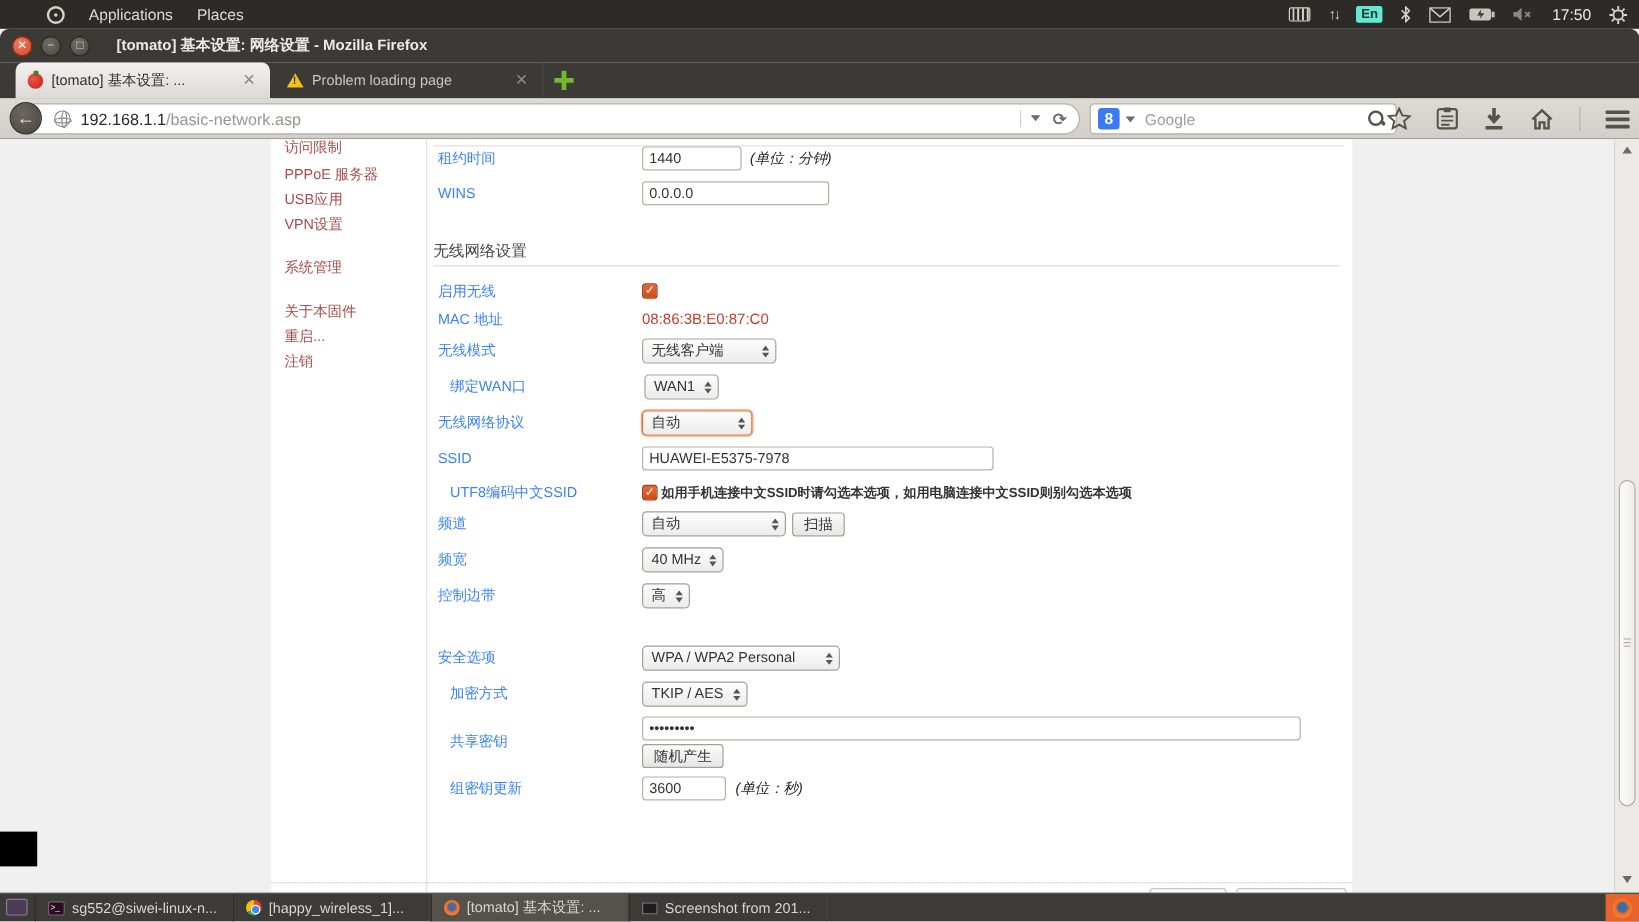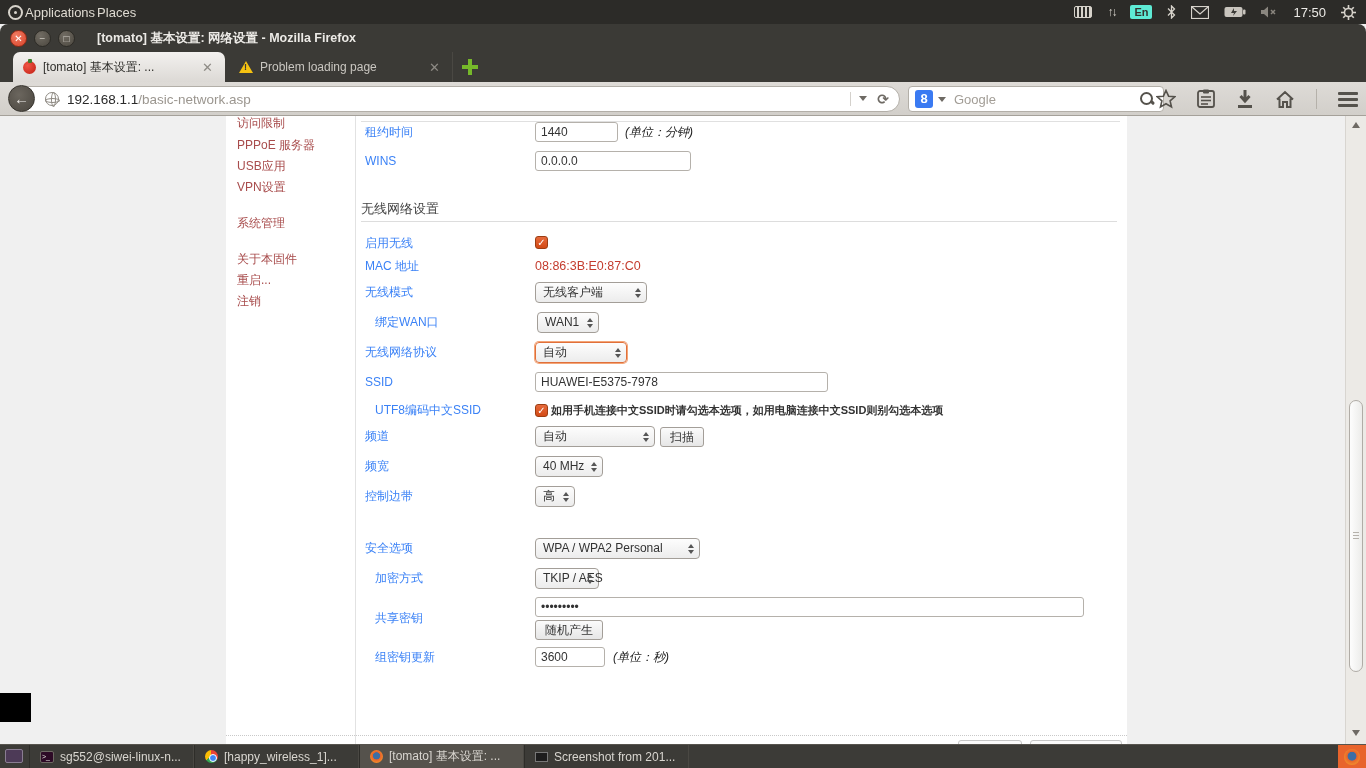--- a/index.html
+++ b/index.html
@@ -2,21 +2,21 @@
 <html><head>
 <meta charset="utf-8">
 <style>
   * { margin:0; padding:0; box-sizing:border-box; }
   html,body { width:1366px; height:768px; overflow:hidden; }
   body { font-family:"Liberation Sans","DejaVu Sans",sans-serif; background:#f0f0f0; position:relative; }
   .screen { position:absolute; inset:0; width:1366px; height:768px; }
 
   
   .top-panel { position:absolute; left:0; top:0; width:1366px; height:24px; background:#2c2b28; color:#dfdbd2; display:flex; align-items:center; font-size:13px; }
-  .tp-left { display:flex; align-items:center; gap:2px; padding-left:8px; }
+  .tp-left { display:flex; align-items:center; gap:20px; padding-left:8px;margin-left:31px; }
   .tp-menu { cursor:default; }
   .ubuntu-icon { width:15px; height:15px; border-radius:50%; border:2px solid #d7d3cb; position:relative; }
   .ubuntu-icon::after { content:""; position:absolute; left:4px; top:4px; width:3px; height:3px; border-radius:50%; background:#d7d3cb; }
   .tp-right { margin-left:auto; display:flex; align-items:center; gap:15px; padding-right:10px; }
   .kbd-icon { width:18px; height:12px; border:1px solid #d7d3cb; border-radius:2px; background:repeating-linear-gradient(90deg,#d7d3cb 0 2px,transparent 2px 4px); background-size:100% 3px; background-position:2px 2px; background-repeat:repeat-y; }
   .updown-icon { font-size:12px; letter-spacing:-2px; color:#d7d3cb; }
   .lang-box { background:#5eead4; color:#33322e; font-size:11px; font-weight:bold; padding:1px 4px; border-radius:2px; }
   .bt-icon,.mail-icon,.bat-icon,.vol-icon,.gear-icon { display:inline-flex; align-items:center; }
   .clock { font-size:13px; color:#eceae6; }
 
@@ -335,21 +335,21 @@
             <i class="d"></i>
           </span></div>
 
       <div class="lbl" style="top:422px;height:21px">安全选项</div>
       <div class="sel" style="left:309px;top:422px;width:165px"><span>WPA / WPA2 Personal</span><span class="spin">
             <i class="u"></i>
             <i class="d"></i>
           </span></div>
 
       <div class="lbl ind" style="top:452px;height:21px">加密方式</div>
-      <div class="sel" style="left:309px;top:452px;width:64px"><span>TKIP / AES</span><span class="spin">
+      <div class="sel" style="left:309px;top:452px;width:88px"><span>TKIP / AES</span><span class="spin">
             <i class="u"></i>
             <i class="d"></i>
           </span></div>
 
       <div class="lbl ind" style="top:481px;height:42px">共享密钥</div>
       <input class="inp" style="left: 309px; top: 481px; width: 549px;" value="•••••••••">
       <button class="btn" style="left:309px;top:504px">随机产生</button>
 
       <div class="lbl ind" style="top:531px;height:20px">组密钥更新</div>
       <input class="inp" style="left: 309px; top: 531px; width: 70px;" value="3600">

